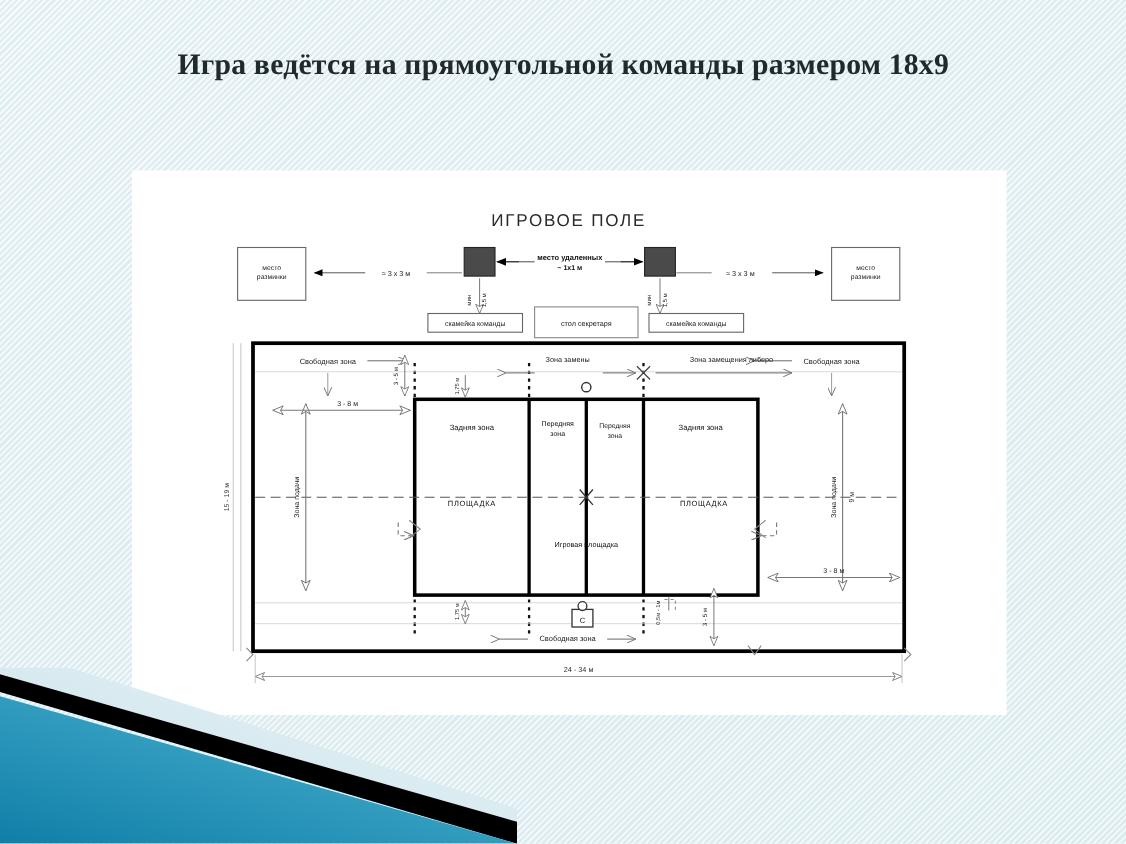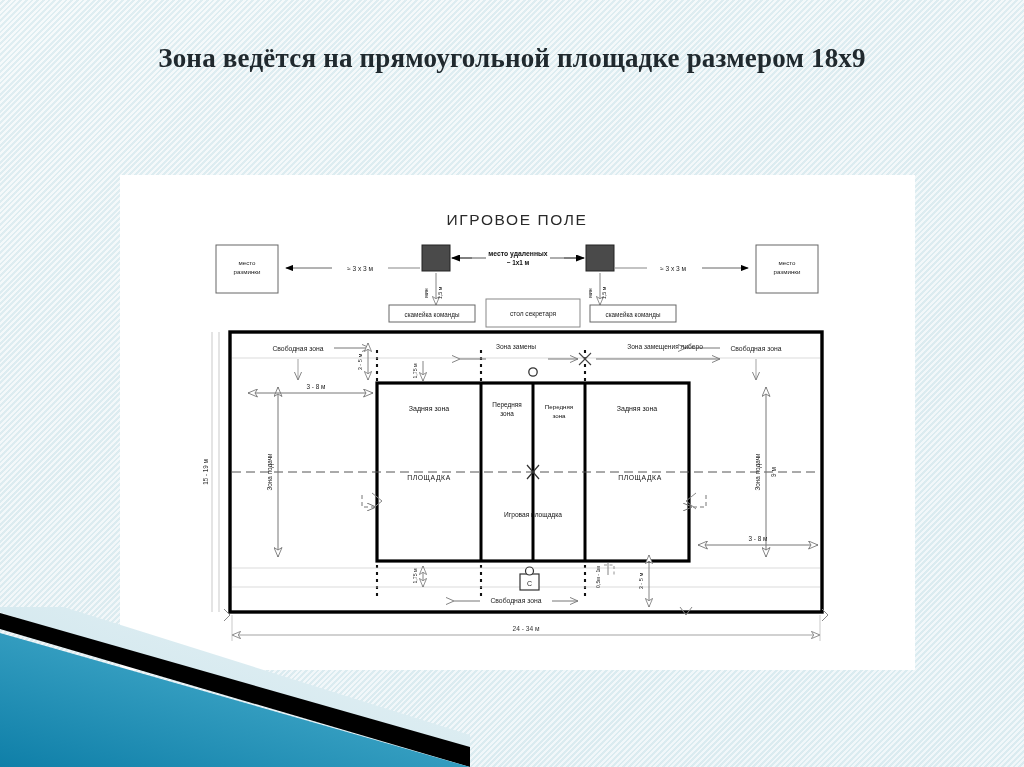--- a/index.html
+++ b/index.html
@@ -20,37 +20,37 @@
     position:absolute;left:60px;top:40px;width:904px;
     text-align:center;
     font-family:"Liberation Serif",serif;
     font-weight:bold;
     font-size:27px;line-height:36px;
     color:#20292e;
     letter-spacing:.2px;
   }
   
   #panel{
-    position:absolute;left:120px;top:175px;width:795px;height:495px;
+    position:absolute;left:120px;top:155px;width:795px;height:495px;
     background:#ffffff;
   }
   #diagram{
     position:absolute;inset:0;
   }
   svg{display:block;}
   
   #deco{position:absolute;left:0;bottom:0;width:470px;height:160px;pointer-events:none;}
 </style>
 </head>
 <body>
 
 <div id="bg-texture"></div>
 
 <div id="title">
-  <span>Зона ведётся на прямоугольной площадке размером 18х9</span><br>
+  <span>Игра ведётся на прямоугольной команды размером 18х9</span><br>
 </div>
 
 <div id="panel">
   <div id="diagram">
     <svg width="795" height="495" viewBox="0 0 795 495" xmlns="http://www.w3.org/2000/svg">
       <defs>
         <marker id="ah" markerWidth="9" markerHeight="7" refX="8" refY="3.5" orient="auto">
           <path d="M0,0 L9,3.5 L0,7 z" fill="#000"></path>
         </marker>
         <marker id="ahs" markerWidth="8" markerHeight="6" refX="7" refY="3" orient="auto">

